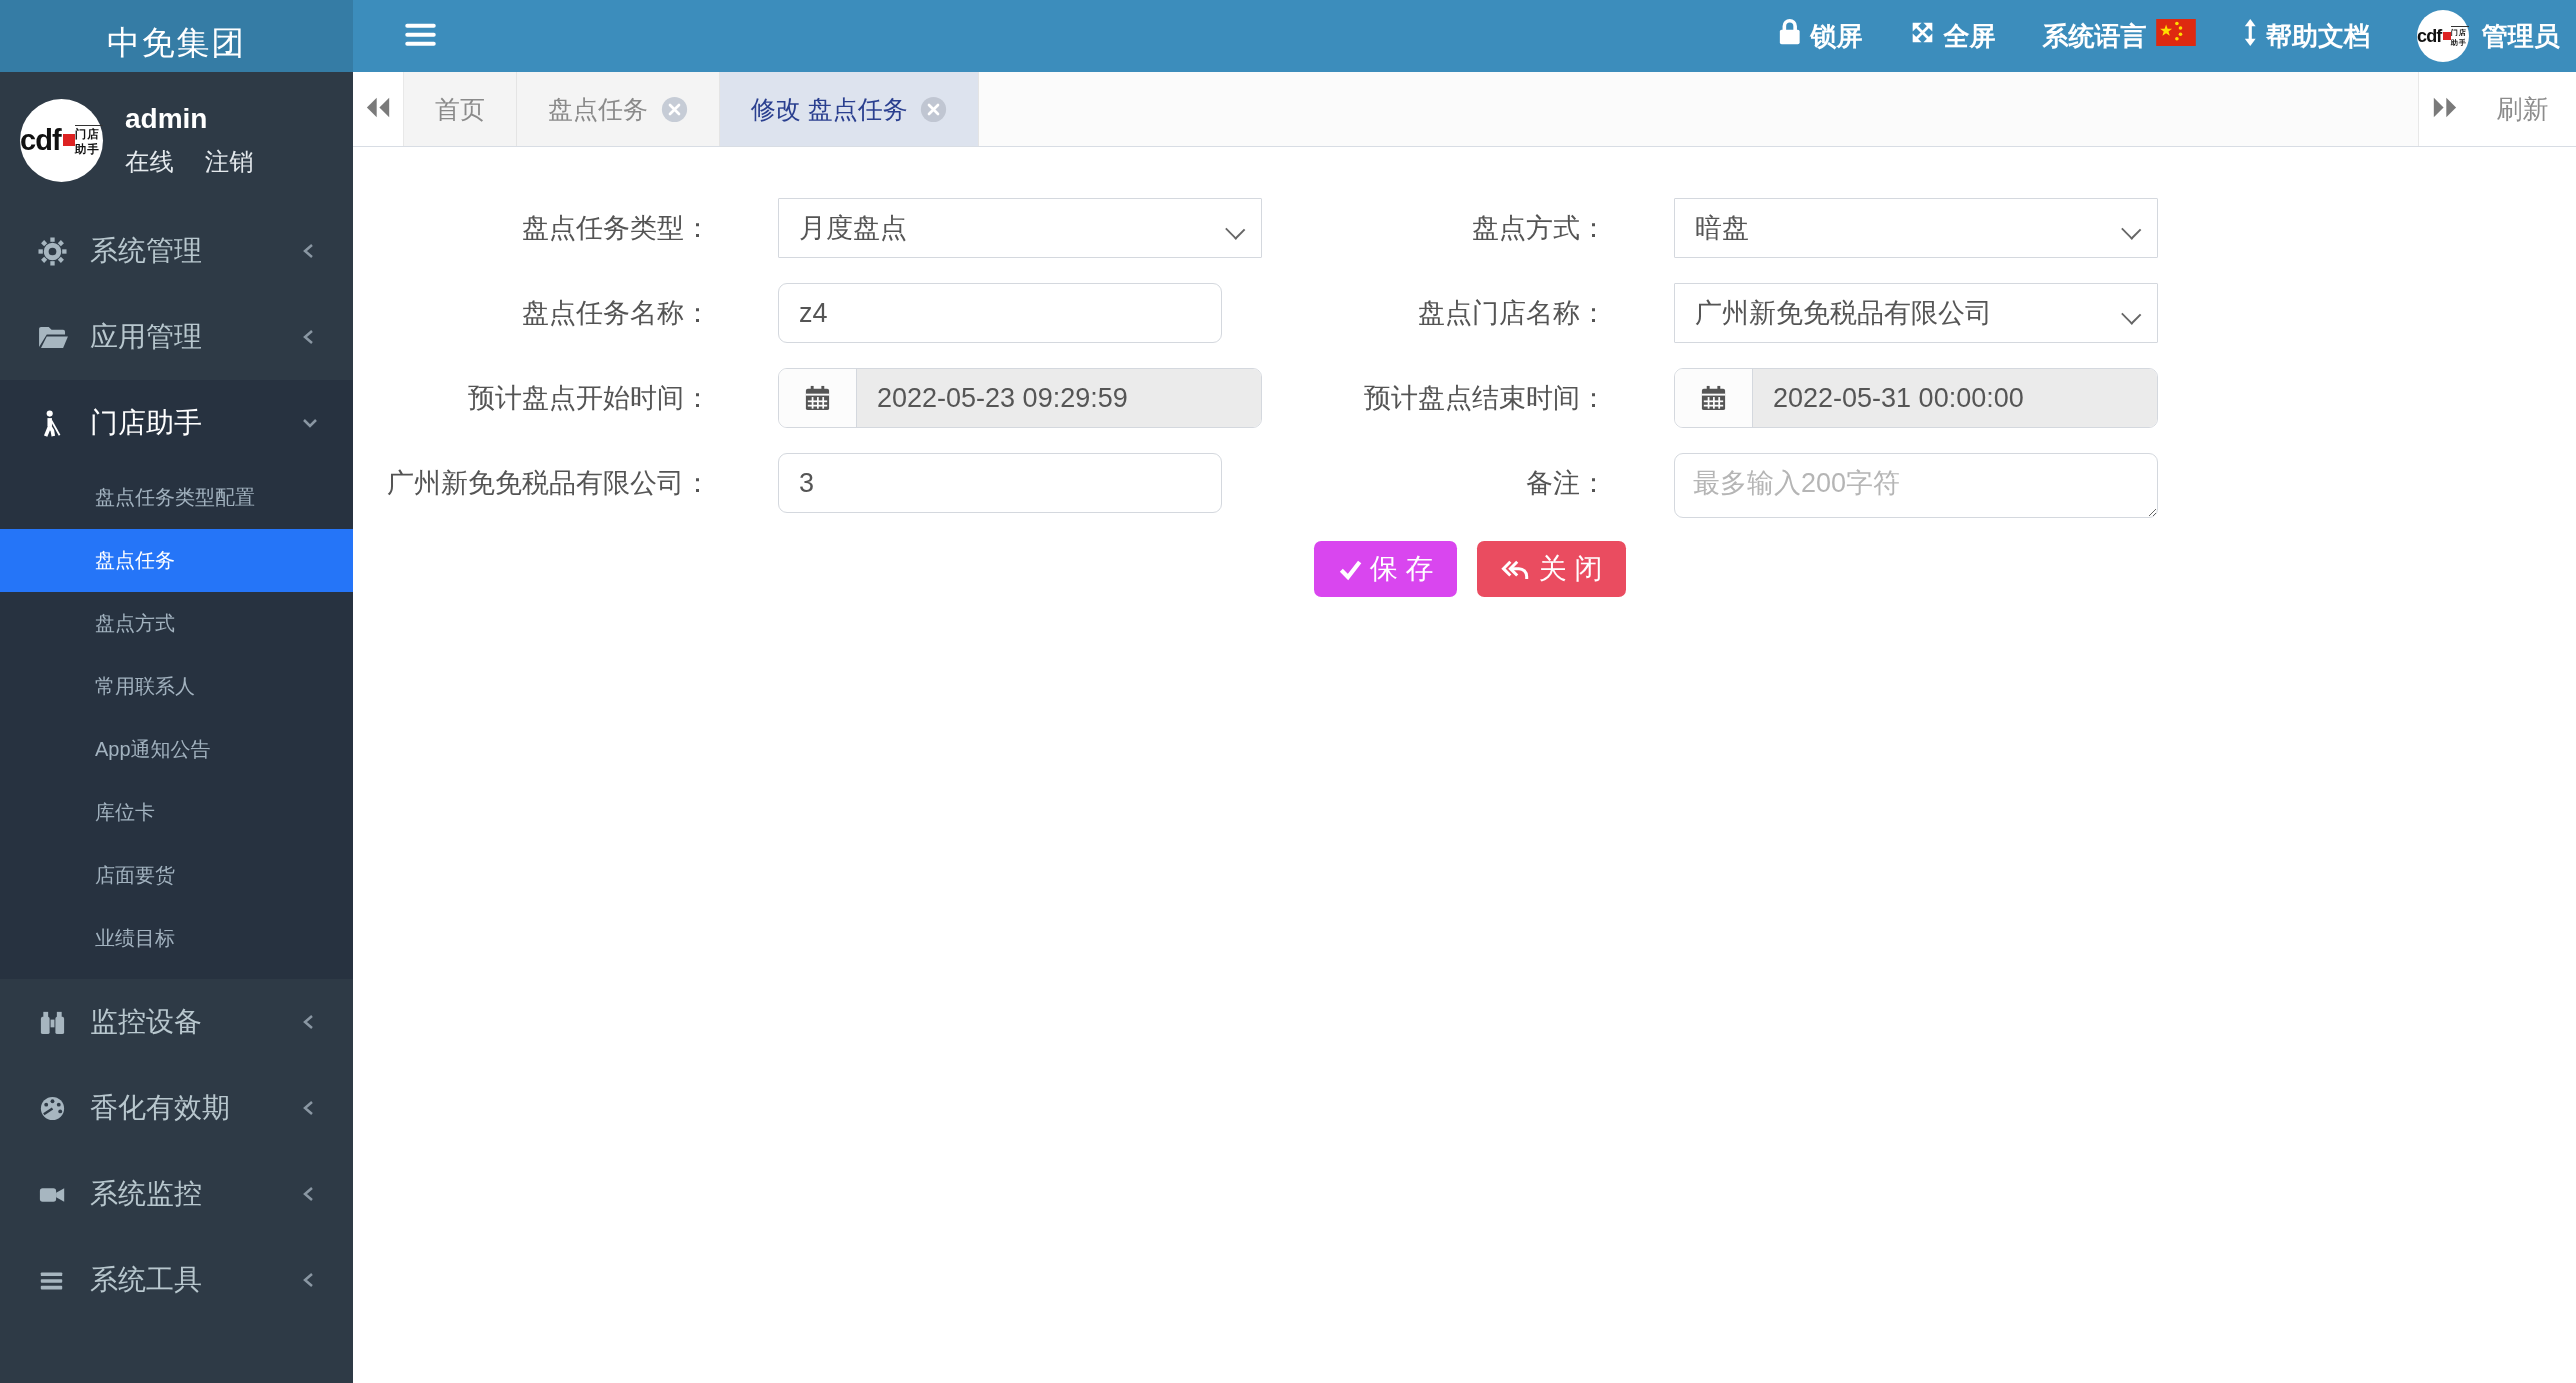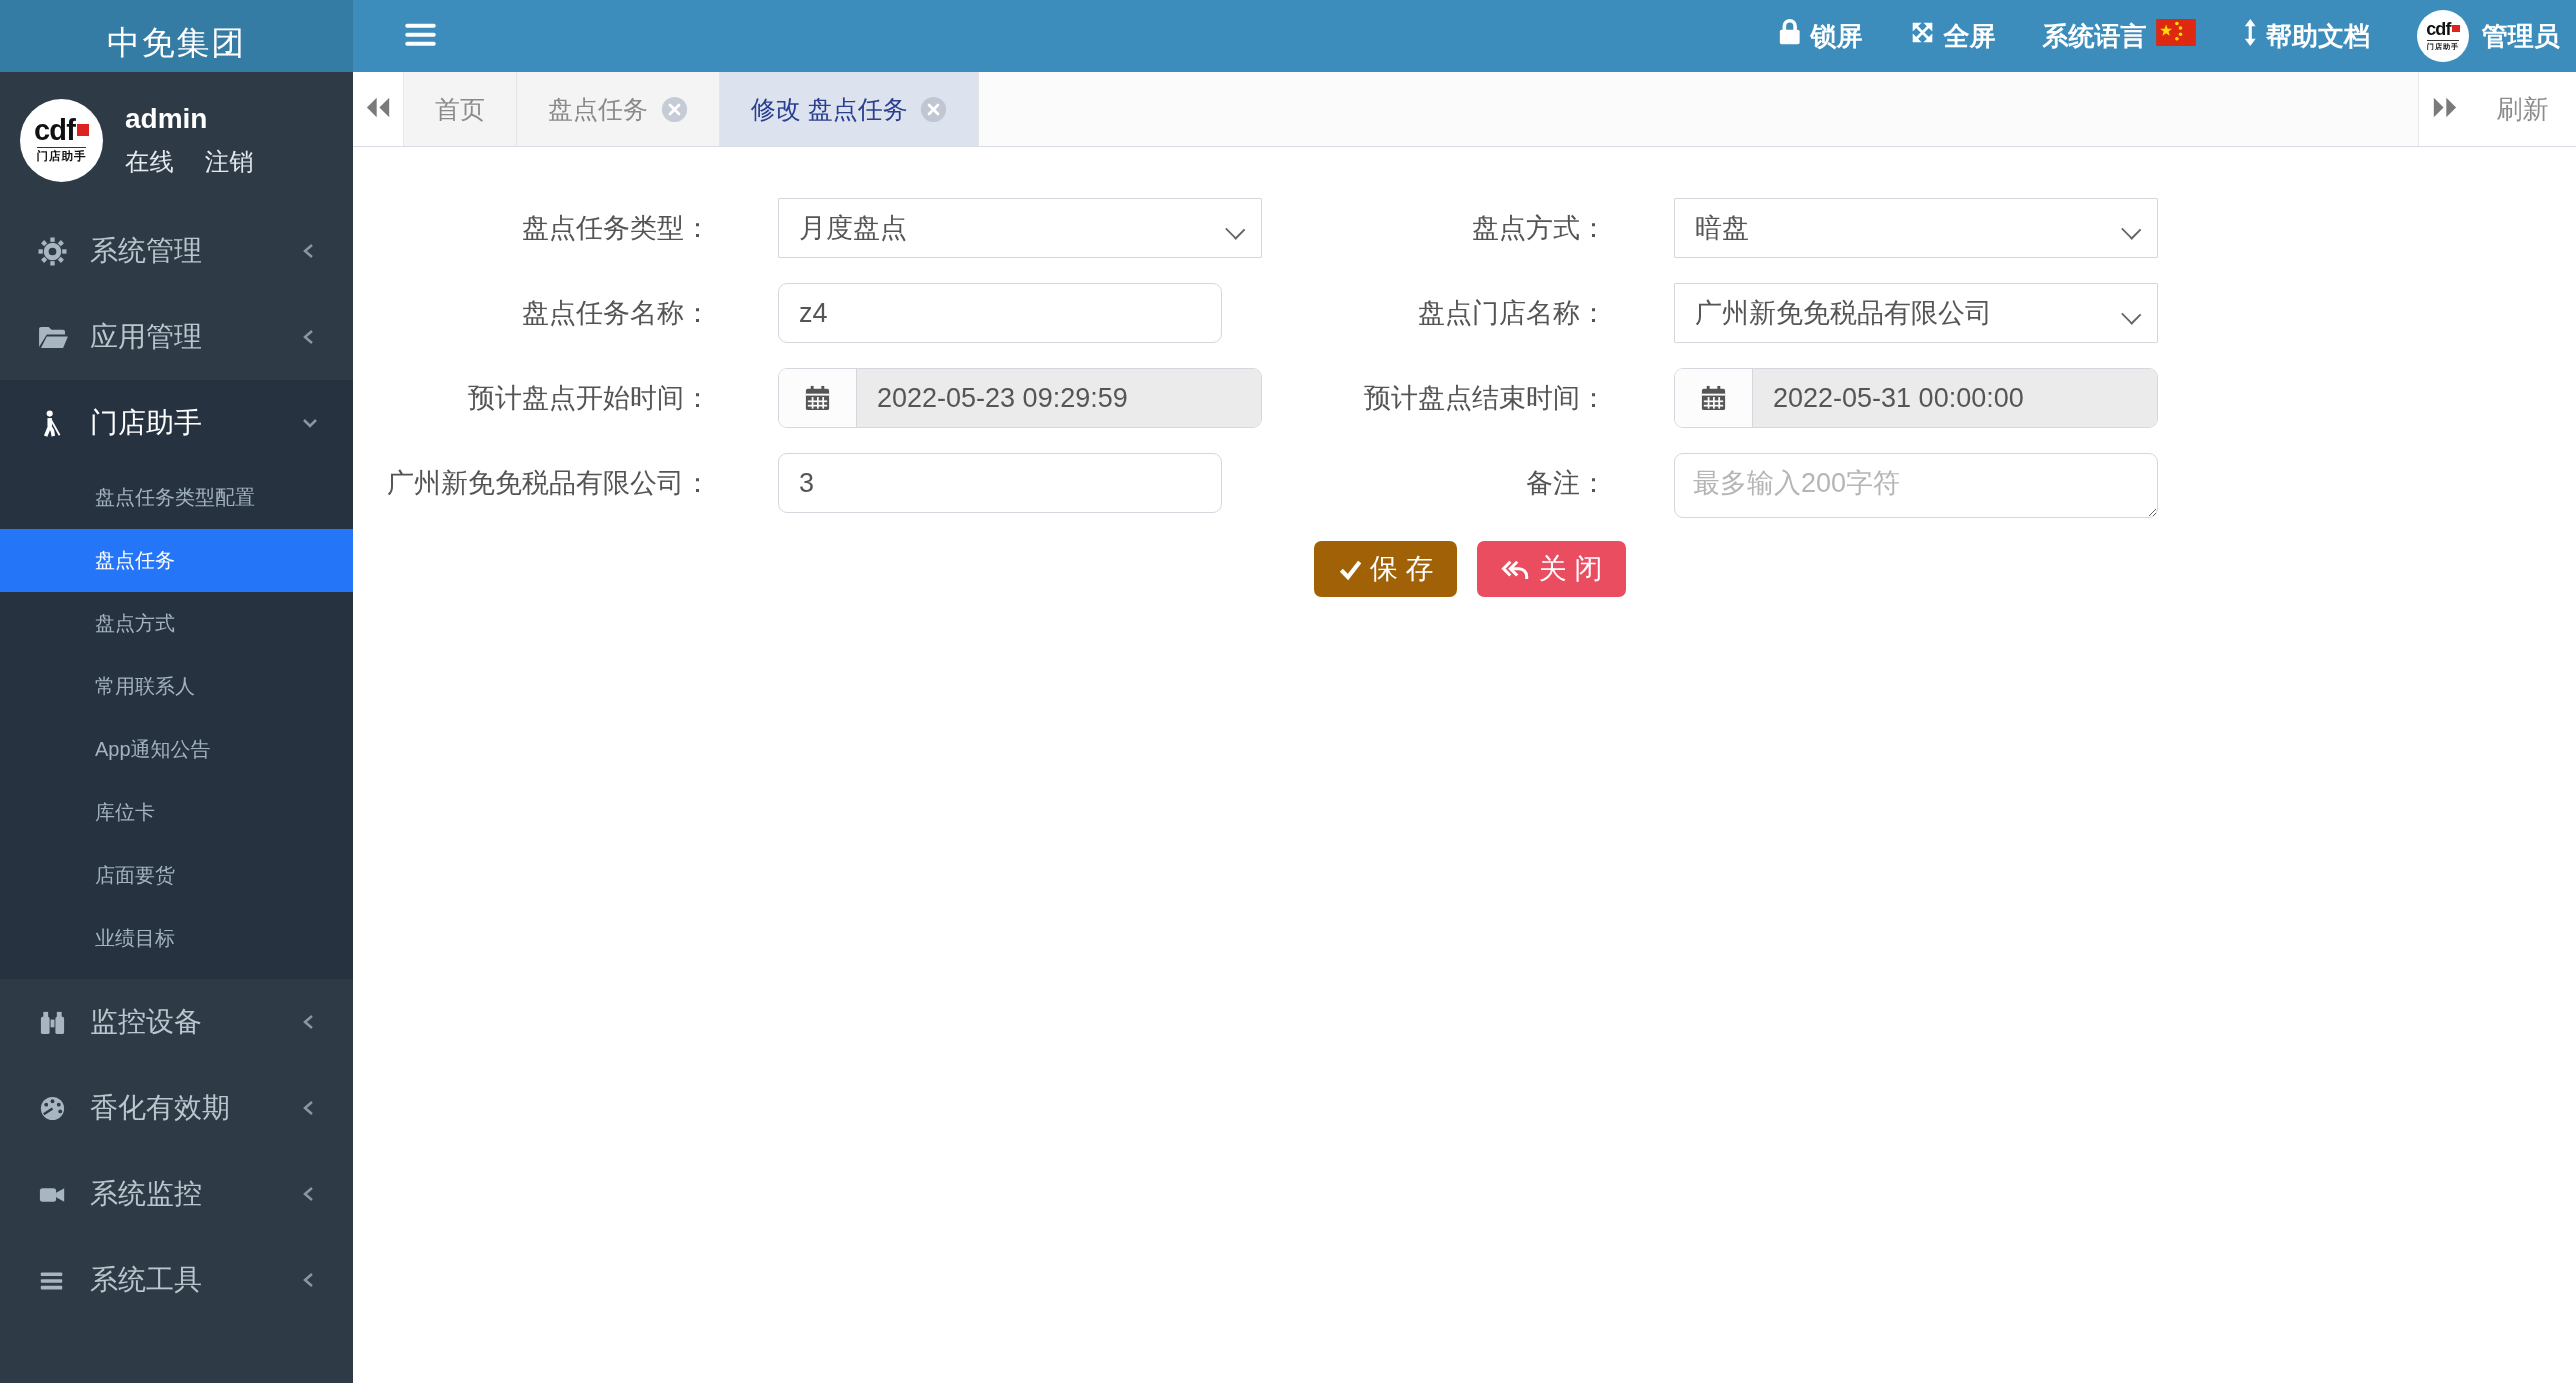--- a/index.html
+++ b/index.html
@@ -14,21 +14,21 @@
     font-size:33px; font-weight:400; display:flex; align-items:center; justify-content:center; letter-spacing:1.8px; }
   .navbar-main { flex:1; display:flex; align-items:center; }
   .hamburger { margin-left:36px; width:63px; height:86px; display:flex; align-items:center; justify-content:center; cursor:pointer; }
   .nav-right { margin-left:auto; display:flex; align-items:flex-start; height:86px; }
   .nav-link { display:flex; align-items:center; gap:9px; color:#fff; font-size:26px; font-weight:bold;
     padding:0 23.5px; height:86px; cursor:pointer; }
   .nav-link svg { flex:none; }
   .nav-user { padding-right:16.3px; gap:12.7px; }
 
   
-  .cdf-avatar { background:#fff; border-radius:50%; display:flex; flex-direction:column;
+  .cdf-avatar { background:#fff; border-radius:50%; display:flex; flex-direction:row;
     align-items:center; justify-content:center; color:#111; flex:none; }
   .cdf-avatar.sm { width:52px; height:52px; font-size:18px; }
   .cdf-avatar.lg { width:83px; height:83px; font-size:29px; }
   .cdf-top { display:flex; align-items:center; line-height:1; }
   .cdf-word { font-weight:bold; letter-spacing:-0.9px; }
   .cdf-sq { display:inline-block; width:0.42em; height:0.42em; background:#d22; margin-left:1.8px; }
   .cdf-sub { font-size:0.40em; font-weight:bold; border-top:1.8px solid #333; padding-top:1.8px; margin-top:1.8px; letter-spacing:0.9px; }
 
   
   .main { flex:1; display:flex; min-height:0; }
@@ -83,21 +83,21 @@
     display:flex; align-items:center; justify-content:center; color:#555; }
   .date-value { flex:1; background:#ebebeb; display:flex; align-items:center; padding-left:20px;
     font-size:27px; color:#555; }
   textarea.ta { width:484px; height:65px; border:1.8px solid #d4d8de; border-radius:9px; padding:11px 18px;
     font-size:27px; color:#555; font-family:inherit; outline:none; resize:both; }
   textarea.ta::placeholder { color:#b5b5b5; }
 
   .btn-row { margin-left:961px; margin-top:28px; display:flex; gap:20px; }
   .btn { border:none; border-radius:7.2px; height:56px; padding:0 23.5px; display:flex; align-items:center; gap:7.2px;
     color:#fff; font-size:28px; font-family:inherit; cursor:pointer; }
-  .btn.save { background:#a16207; }
+  .btn.save { background:#d946ef; }
   .btn.close { background:#ea4c60; }
 </style>
 </head>
 <body>
 
 <div class="app">
 
   <header class="navbar">
     <div class="logo">中免集团</div>
     <div class="navbar-main">

